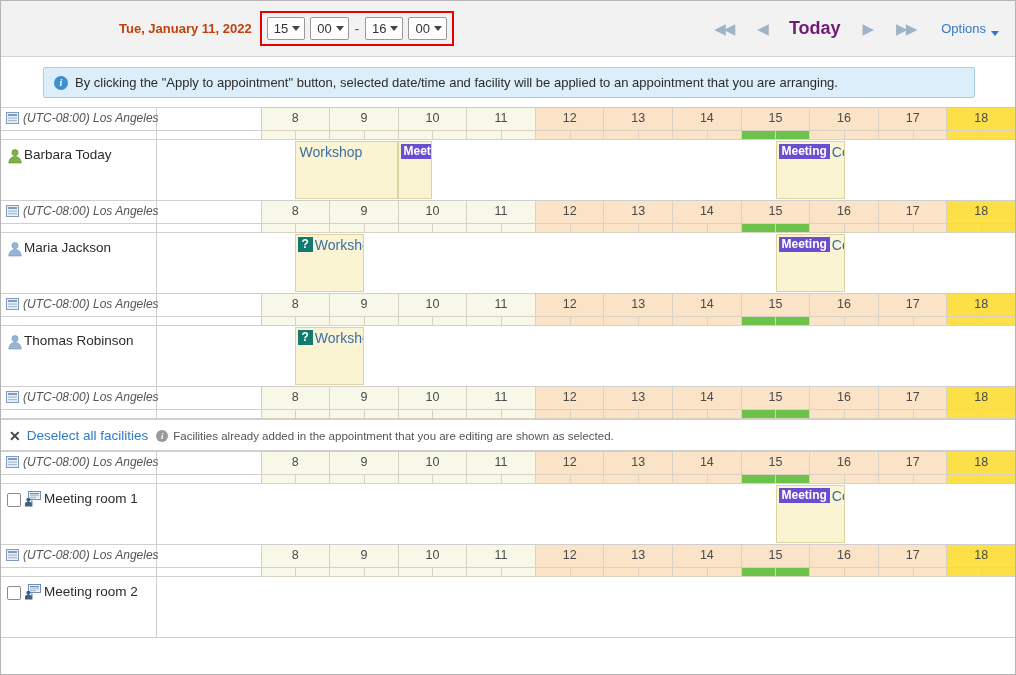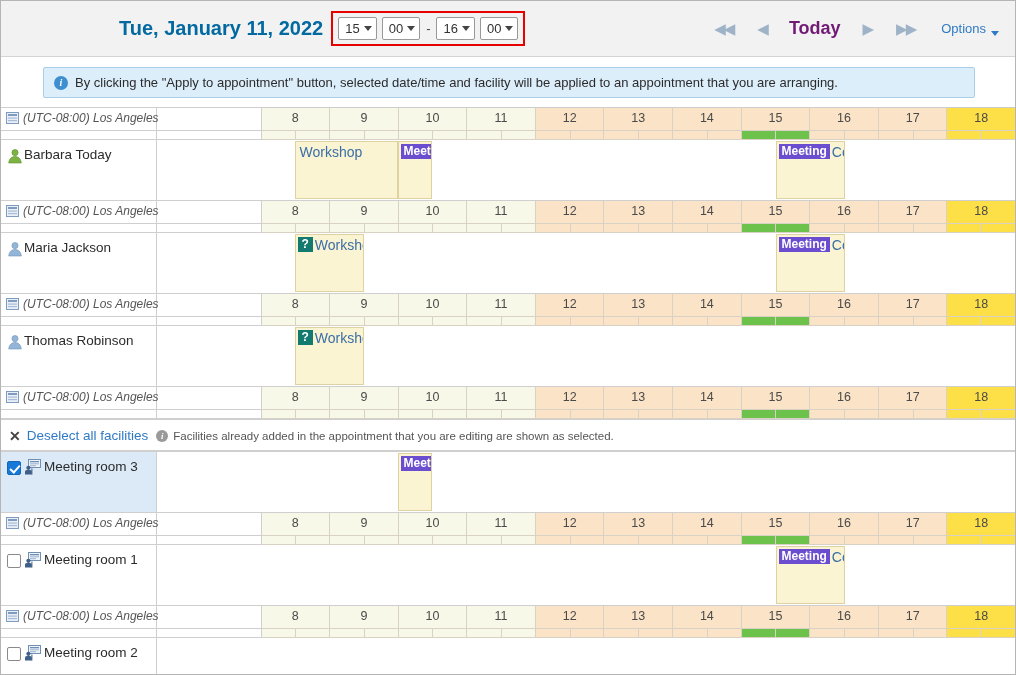--- a/index.html
+++ b/index.html
@@ -37,23 +37,23 @@
     border-radius: 3px;
     font-size: 14px;
     font-weight: bold;
     font-family: "Liberation Sans", sans-serif;
     padding: 9px 14px;
     cursor: pointer;
     line-height: 1;
     white-space: nowrap;
   }
   .date-label {
-    font-size: 20px;
+    font-size: 13px;
     font-weight: bold;
-    color: #0369a1;
+    color: #c2410c;
     white-space: nowrap;
     margin-left: 104px;
   }
   .time-range {
     display: flex;
     align-items: center;
     gap: 5px;
     border: 2px solid #e60000;
     padding: 4px 5px;
     margin-left: 8px;
@@ -812,42 +812,20 @@
           <col class="c-hour">
           <col class="c-hour">
           <col class="c-hour">
           <col class="c-hour">
           <col class="c-hour">
           <col class="c-hour">
           <col class="c-hour">
           <col class="c-hour">
         </colgroup>
         <tbody>
-          <tr class="body">
-            <td class="namecell sel-facility">
-              <span class="fac-row">
-                <span class="fac-chk on"></span>
-                <span class="fac-ic"><svg width="17" height="16" viewBox="0 0 17 16">
-                    <rect x="4.5" y="0.5" width="12" height="8" fill="#eef3fa" stroke="#6f8fb5"></rect>
-                    <rect x="6" y="2" width="9" height="1.3" fill="#6f8fb5"></rect>
-                    <rect x="6" y="4.3" width="9" height="1" fill="#9ab2cd"></rect>
-                    <rect x="6" y="6.2" width="6" height="1" fill="#9ab2cd"></rect>
-                    <circle cx="4.4" cy="8.8" r="2.1" fill="#3e5f87"></circle>
-                    <path d="M1 15.5 L1 12.6 C1 11.4 2.4 10.7 4.4 10.7 C6.4 10.7 7.8 11.4 7.8 12.6 L7.8 15.5 Z" fill="#3e5f87"></path>
-                    <rect x="7.4" y="9.5" width="1" height="6" fill="#3e5f87"></rect>
-                  </svg></span>
-                <span class="fac-name">Meeting room 3</span>
-              </span>
-            </td>
-            <td class="track" colspan="12">
-              <div class="events">
-                <div class="evt" style="left:241px;width:34px;"><span class="tag">Meet</span></div>
-              </div>
-            </td>
-          </tr>
           <tr class="hdr">
             <td class="tz"><span class="tz-ic"><svg width="13" height="12" viewBox="0 0 13 12">
                   <rect x="0.5" y="0.5" width="12" height="11" fill="#e9eff7" stroke="#7f9bc0"></rect>
                   <rect x="2" y="2" width="9" height="2" fill="#7f9bc0"></rect>
                   <rect x="2" y="5.5" width="9" height="1.2" fill="#a9bcd4"></rect>
                   <rect x="2" y="8" width="9" height="1.2" fill="#a9bcd4"></rect>
                 </svg></span><span>(UTC-08:00) Los Angeles</span></td>
             <td class="blank"></td>
             <td class="h-morn">8</td>
             <td class="h-morn">9</td>

